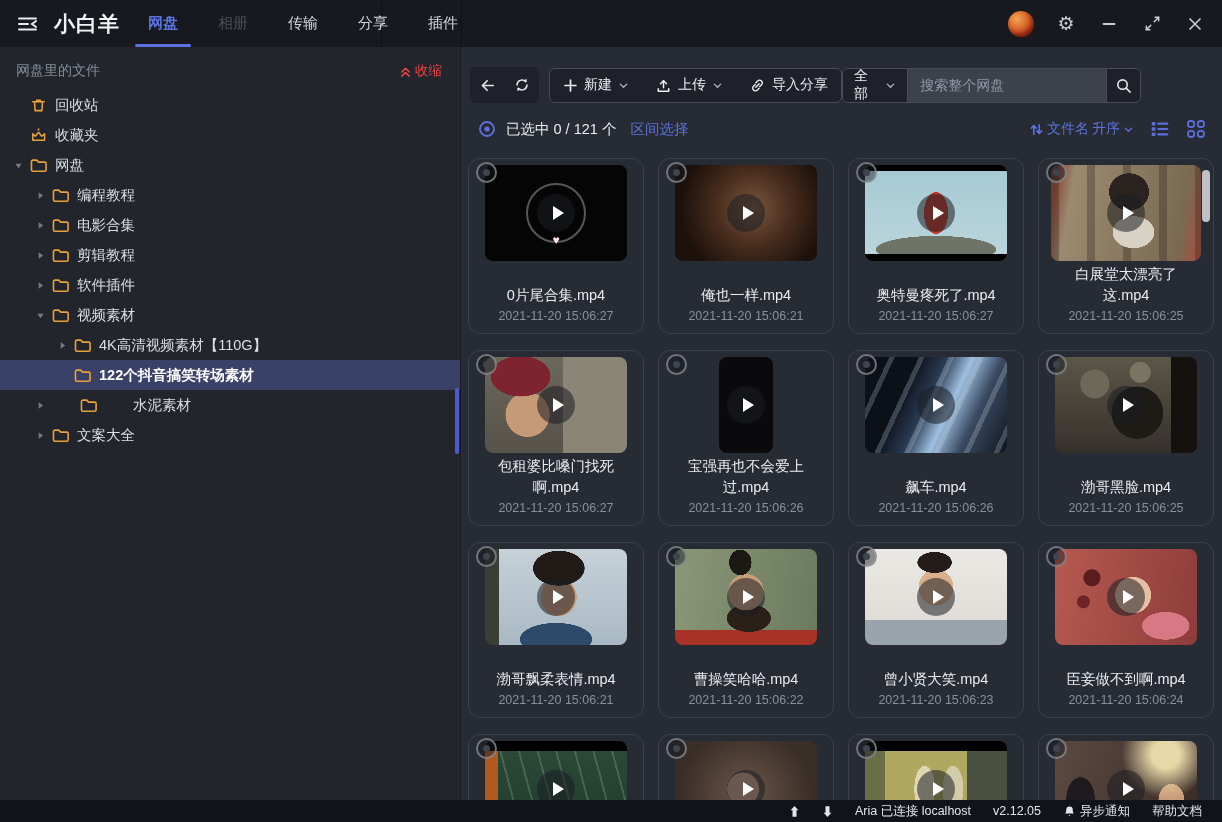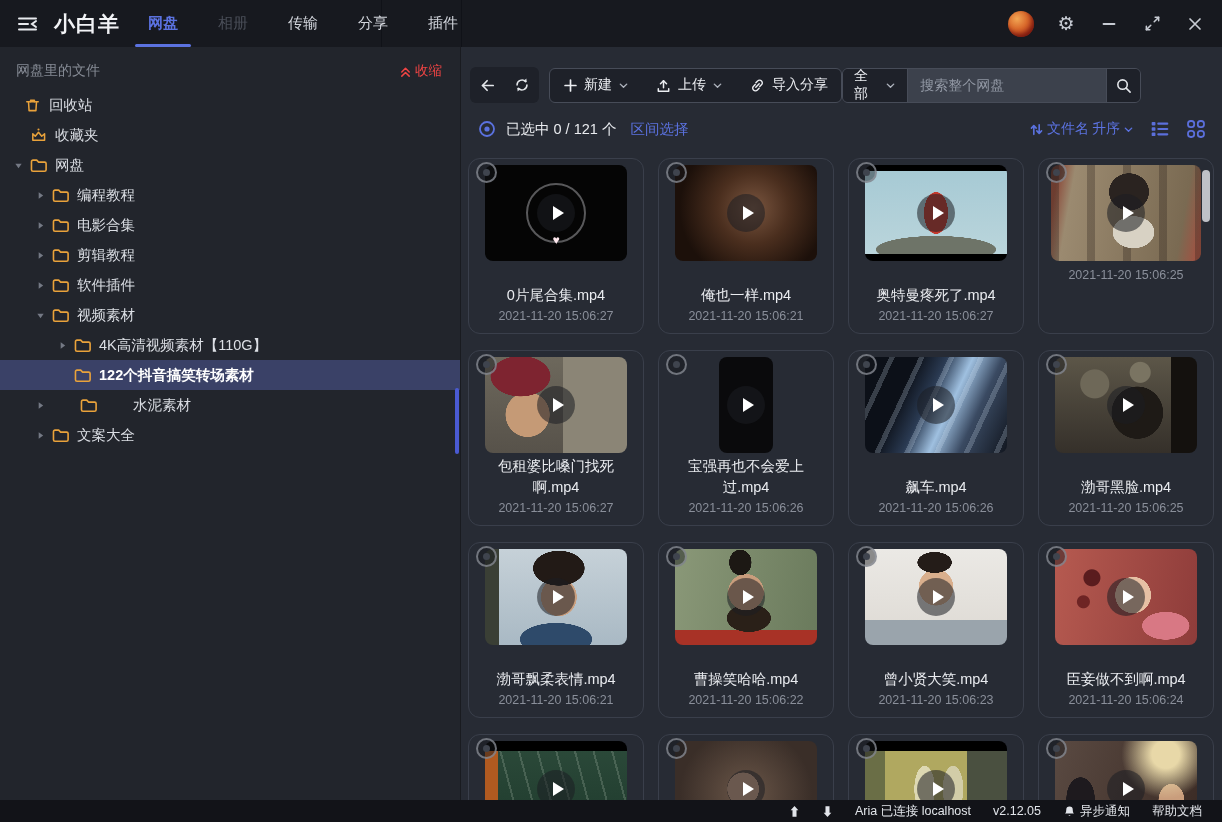--- a/index.html
+++ b/index.html
@@ -317,21 +317,21 @@
   <div class="side-head">
     <span class="side-head-title">网盘里的文件</span>
     <span class="collapse-btn">
       <svg class="ic" width="13" height="13">
           <use href="#i-chevrons-up"></use>
         </svg>
       <span>收缩</span>
     </span>
   </div>
   <div class="tree">
-      <div class="tree-row" style="padding-left: 4px;">
+      <div class="tree-row" style="padding-left: 10px;">
         <div class="caret-box"></div>
         <div class="tree-ico">
           <svg class="ic" width="19" height="19">
             <use href="#i-trash"></use>
           </svg>
         </div>
         <span>回收站</span>
       </div>
       <div class="tree-row" style="padding-left: 10px;">
         <div class="caret-box"></div>
@@ -607,20 +607,22 @@
       </div>
       <div class="card">
         <div class="check"></div>
         <div class="thumb-wrap">
           <div class="thumb t4 wide">
             <div class="play">
               <div class="tri"></div>
             </div>
           </div>
         </div>
+        <div class="name">白展堂太漂亮了
+这.mp4</div>
         <div class="date">2021-11-20 15:06:25</div>
       </div>
       <div class="card">
         <div class="check"></div>
         <div class="thumb-wrap">
           <div class="thumb t5">
             <div class="play">
               <div class="tri"></div>
             </div>
           </div>

